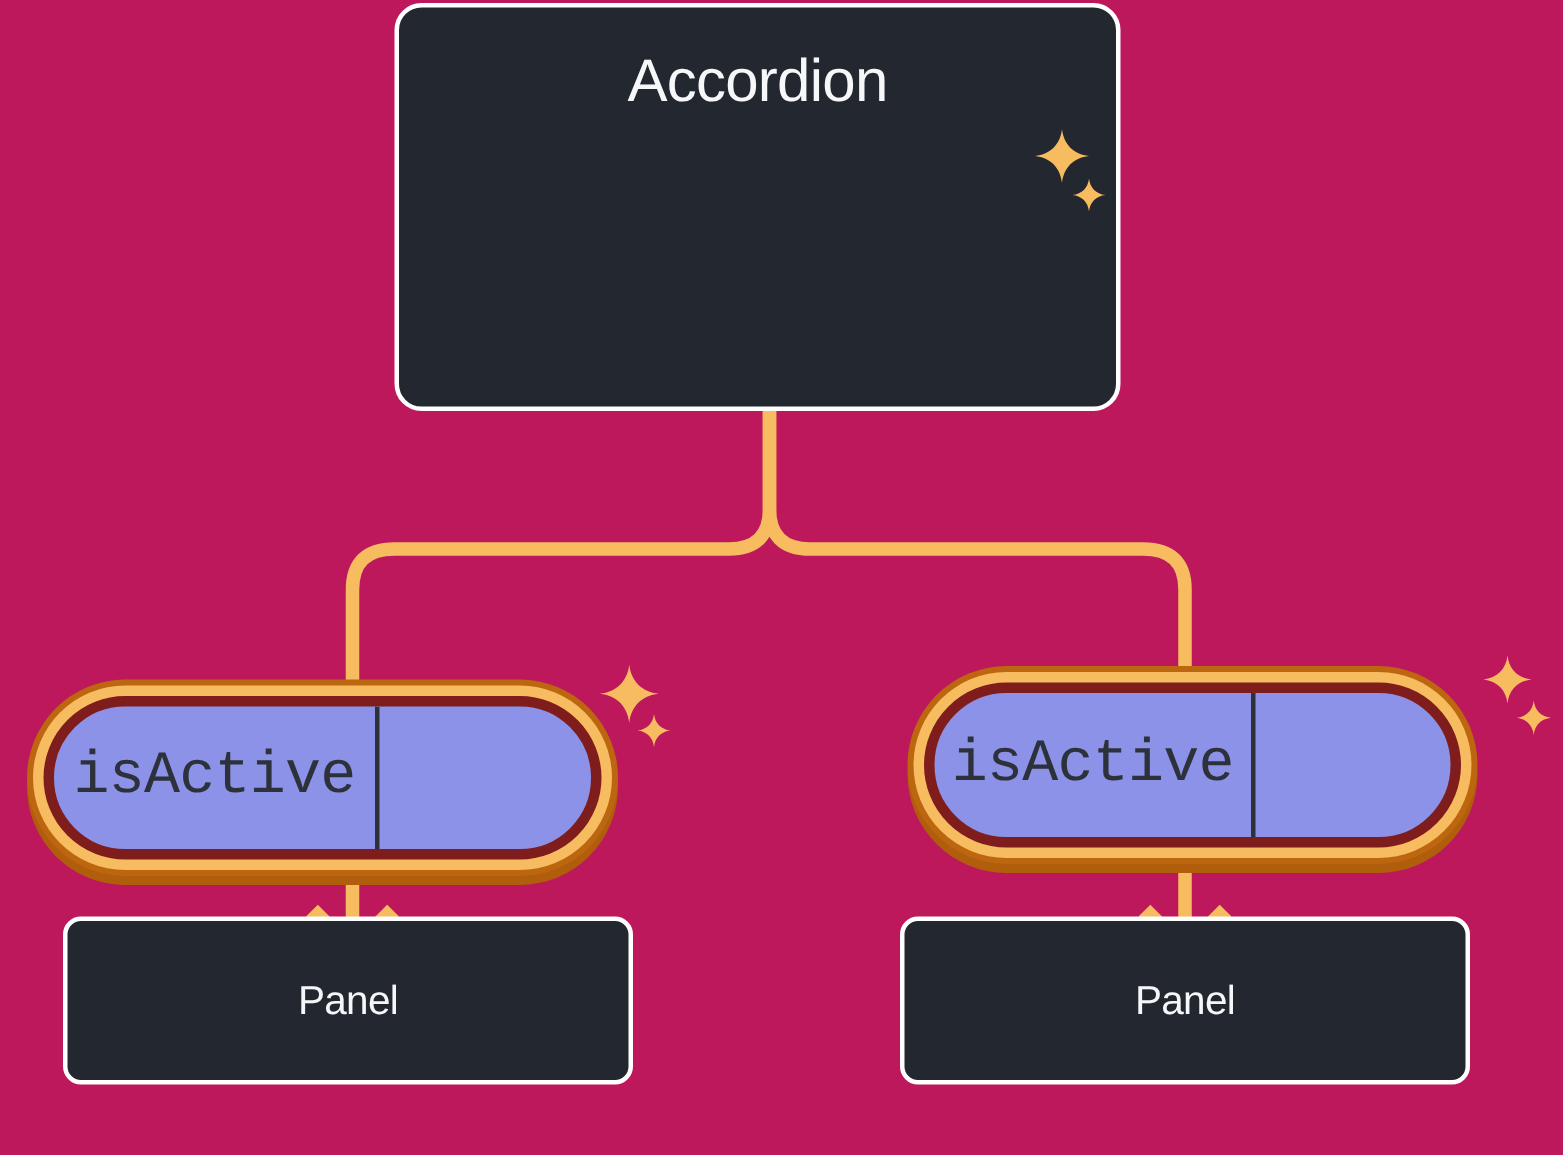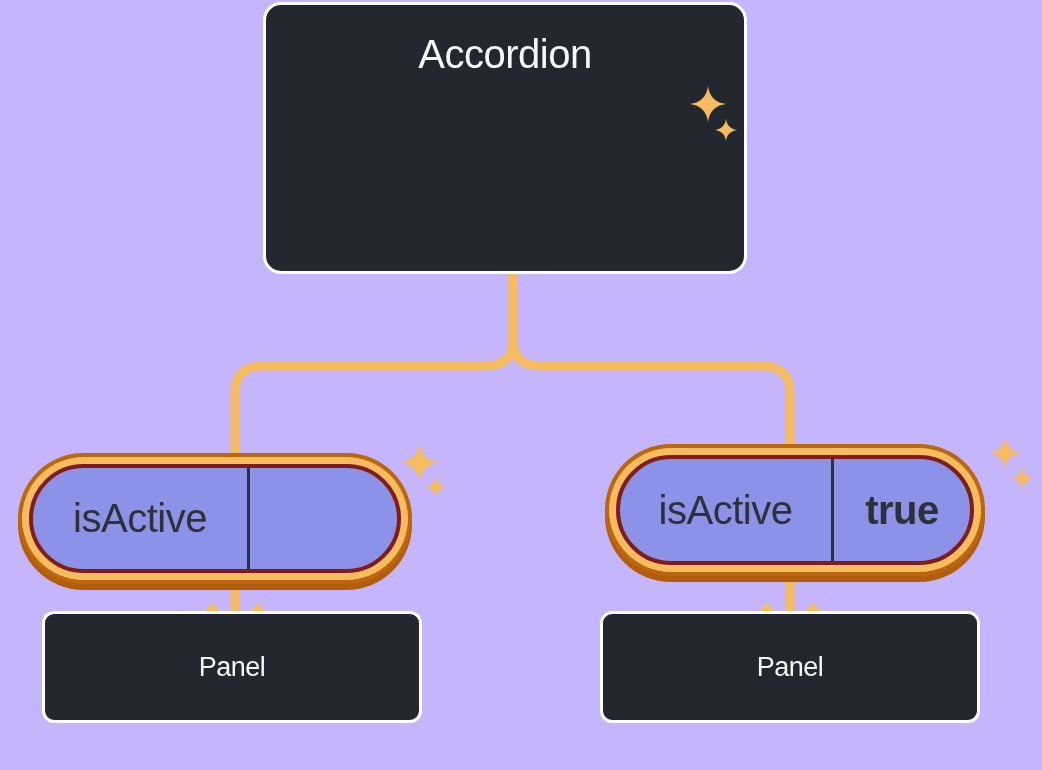--- a/index.html
+++ b/index.html
@@ -1,19 +1,19 @@
 <!DOCTYPE html>
 <html><head>
 <meta charset="utf-8">
 <style>
   html,body{margin:0;padding:0;}
   .stage{
     position:relative;
     width:1042px;height:770px;
-    background:#c4b5fd;
+    background:#be185d;
     overflow:hidden;
     font-family:"Liberation Sans", sans-serif;
   }
   .connectors{position:absolute;left:0;top:0;z-index:1;}
   .node{
     position:absolute;
     background:#23272F;
     border:3px solid #FFFFFF;
     box-sizing:border-box;
     z-index:2;
@@ -53,21 +53,22 @@
   }
   .seg.purple-text{color:#8B92E8;}
   .seg.dark-text{color:#2C313A;}
   .seg.value{font-weight:700;}
   .state-pill .seg.label{flex:0 0 275px;}
   .state-pill .divider{flex:0 0 3px;background:#F7BB60;}
   .state-pill .seg.value{flex:1;}
   .prop-pill{padding:7px;}
   .prop-pill .pill-core{
     background:#8B92E8;
-    border:4px solid #7f1d1d;
+    border:7px solid #7f1d1d;
+    font-family:Liberation Mono, monospace;
   }
   .prop-pill .divider{flex:0 0 3px;background:#2C313A;}
   .prop-pill .seg.value{flex:1;}
   .prop-left{left:22px;top:457px;width:386px;height:123px;}
   .prop-left .seg.label{flex:0 0 214px;}
   .prop-right{left:609px;top:448px;width:372px;height:124px;}
   .prop-right .seg.label{flex:0 0 211px;}
   .sparkle{position:absolute;z-index:4;}
   .sparkle path{fill:#F7BB60;}
 </style>
@@ -94,21 +95,20 @@
     <div class="pill-core">
       <span class="seg label dark-text">isActive</span>
       <span class="divider"></span>
     </div>
   </div>
 
   <div class="pill-ring prop-pill prop-right">
     <div class="pill-core">
       <span class="seg label dark-text">isActive</span>
       <span class="divider"></span>
-      <span class="seg value dark-text">true</span>
     </div>
   </div>
 
   <div class="node panel-box">
     <span>Panel</span>
   </div>
   <div class="node panel-box panel-right">
     <span>Panel</span>
   </div>
 

